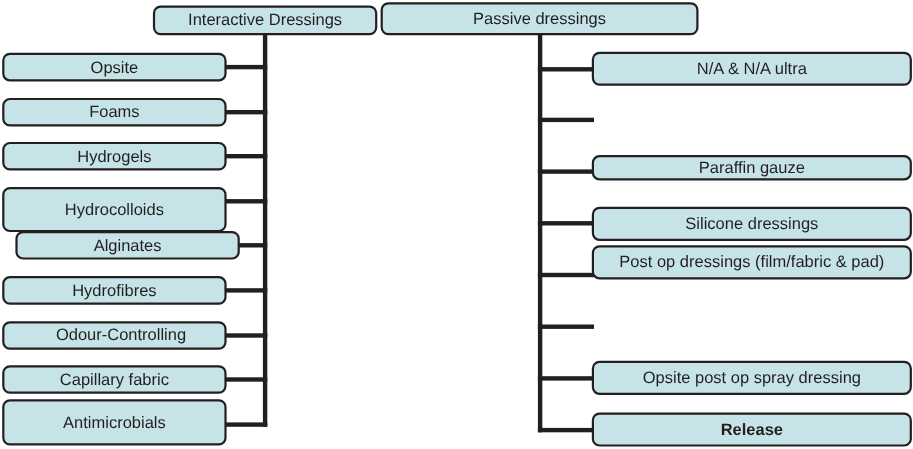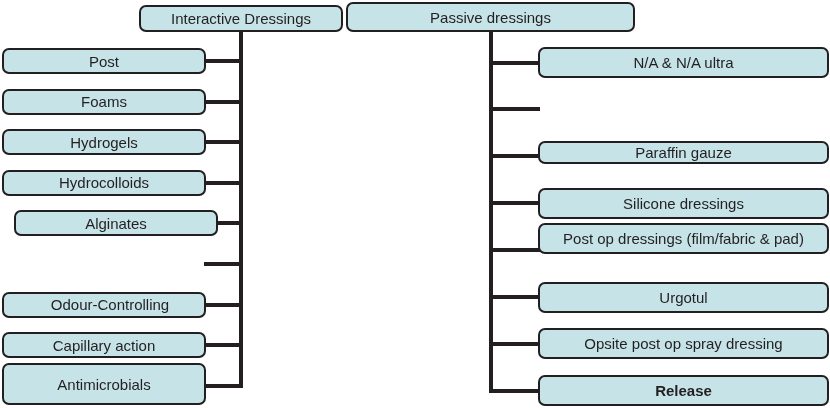--- a/index.html
+++ b/index.html
@@ -42,44 +42,44 @@
 </head>
 <body>
 
 <div id="canvas">
   <div class="box" id="left-parent">Interactive Dressings</div>
   <div class="box" id="right-parent">Passive dressings</div>
   <div class="line" id="left-trunk"></div>
   <div class="line" id="right-trunk"></div>
 
 <div class="line" style="left: 204px; top: 59px; width: 39px; height: 4px;"></div>
-    <div class="box" style="left: 2px; top: 48px; width: 204px; height: 26px;">Post</div>
+    <div class="box" style="left: 2px; top: 48px; width: 204px; height: 26px;">Opsite</div>
     <div class="line" style="left: 204px; top: 99.6px; width: 39px; height: 4px;"></div>
     <div class="box" style="left: 2px; top: 88.6px; width: 204px; height: 26px;">Foams</div>
     <div class="line" style="left: 204px; top: 140.2px; width: 39px; height: 4px;"></div>
     <div class="box" style="left: 2px; top: 129.2px; width: 204px; height: 26px;">Hydrogels</div>
     <div class="line" style="left: 204px; top: 180.8px; width: 39px; height: 4px;"></div>
-    <div class="box" style="left: 2px; top: 169.8px; width: 204px; height: 26px;">Hydrocolloids</div>
+    <div class="box" style="left: 2px; top: 169.8px; width: 204px; height: 41px;">Hydrocolloids</div>
     <div class="line" style="left: 204px; top: 221.4px; width: 39px; height: 4px;"></div>
     <div class="box" style="left: 14px; top: 210.4px; width: 204px; height: 26px;">Alginates</div>
     <div class="line" style="left: 204px; top: 262px; width: 39px; height: 4px;"></div>
+    <div class="box" style="left: 2px; top: 251px; width: 204px; height: 26px;">Hydrofibres</div>
     <div class="line" style="left: 204px; top: 302.6px; width: 39px; height: 4px;"></div>
     <div class="box" style="left: 2px; top: 291.6px; width: 204px; height: 26px; padding-left: 12px;">Odour-Controlling</div>
     <div class="line" style="left: 204px; top: 343.2px; width: 39px; height: 4px;"></div>
-    <div class="box" style="left: 2px; top: 332.2px; width: 204px; height: 26px;">Capillary action</div>
+    <div class="box" style="left: 2px; top: 332.2px; width: 204px; height: 26px;">Capillary fabric</div>
     <div class="line" style="left: 204px; top: 383.8px; width: 39px; height: 4px;"></div>
     <div class="box" style="left: 2px; top: 363px; width: 204px; height: 42px;">Antimicrobials</div>
     <div class="line" style="left: 489px; top: 60.5px; width: 51px; height: 4px;"></div>
     <div class="box" style="left: 538px; top: 47px; width: 291px; height: 31px;">N/A &amp; N/A ultra</div>
     <div class="line" style="left: 489px; top: 107.4px; width: 51px; height: 4px;"></div>
     <div class="line" style="left: 489px; top: 154.3px; width: 51px; height: 4px;"></div>
     <div class="box" style="left: 538px; top: 140.8px; width: 291px; height: 23px;">Paraffin gauze</div>
     <div class="line" style="left: 489px; top: 201.2px; width: 51px; height: 4px;"></div>
     <div class="box" style="left: 538px; top: 188px; width: 291px; height: 31px;">Silicone dressings</div>
     <div class="line" style="left: 489px; top: 248.1px; width: 51px; height: 4px;"></div>
     <div class="box" style="left: 538px; top: 223px; width: 291px; height: 31px;">Post op dressings (film/fabric &amp; pad)</div>
     <div class="line" style="left: 489px; top: 295px; width: 51px; height: 4px;"></div>
-    <div class="box" style="left: 538px; top: 281.5px; width: 291px; height: 31px;">Urgotul</div>
     <div class="line" style="left: 489px; top: 341.9px; width: 51px; height: 4px;"></div>
     <div class="box" style="left: 538px; top: 328.4px; width: 291px; height: 31px;">Opsite post op spray dressing</div>
     <div class="line" style="left: 489px; top: 388.8px; width: 51px; height: 4px;"></div>
     <div class="box" style="left: 538px; top: 375.3px; width: 291px; height: 31px; font-weight: bold;">Release</div>
   </div>
 
 </body></html>

